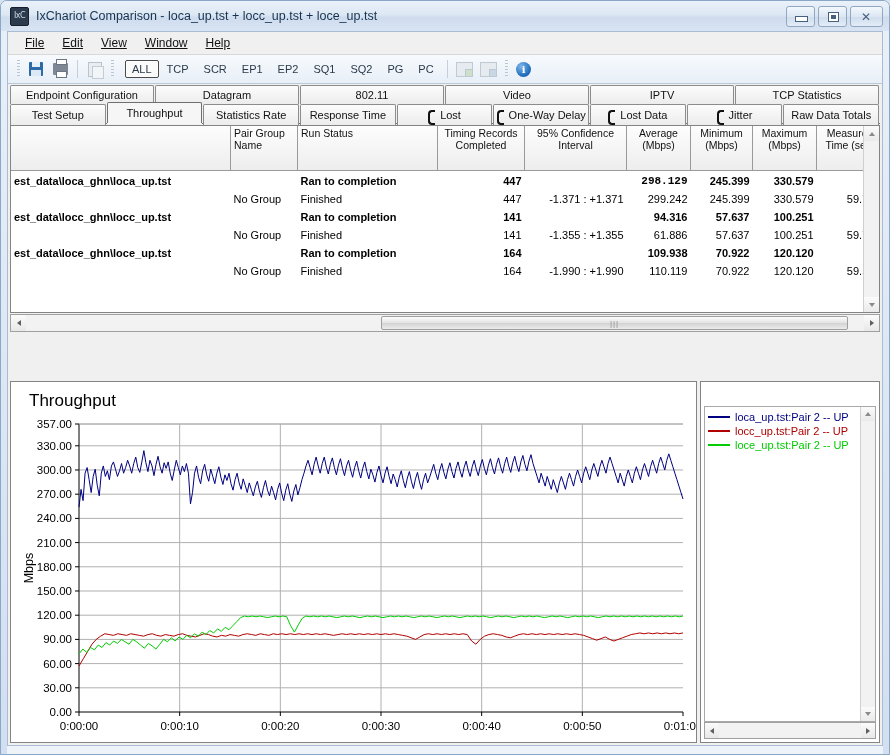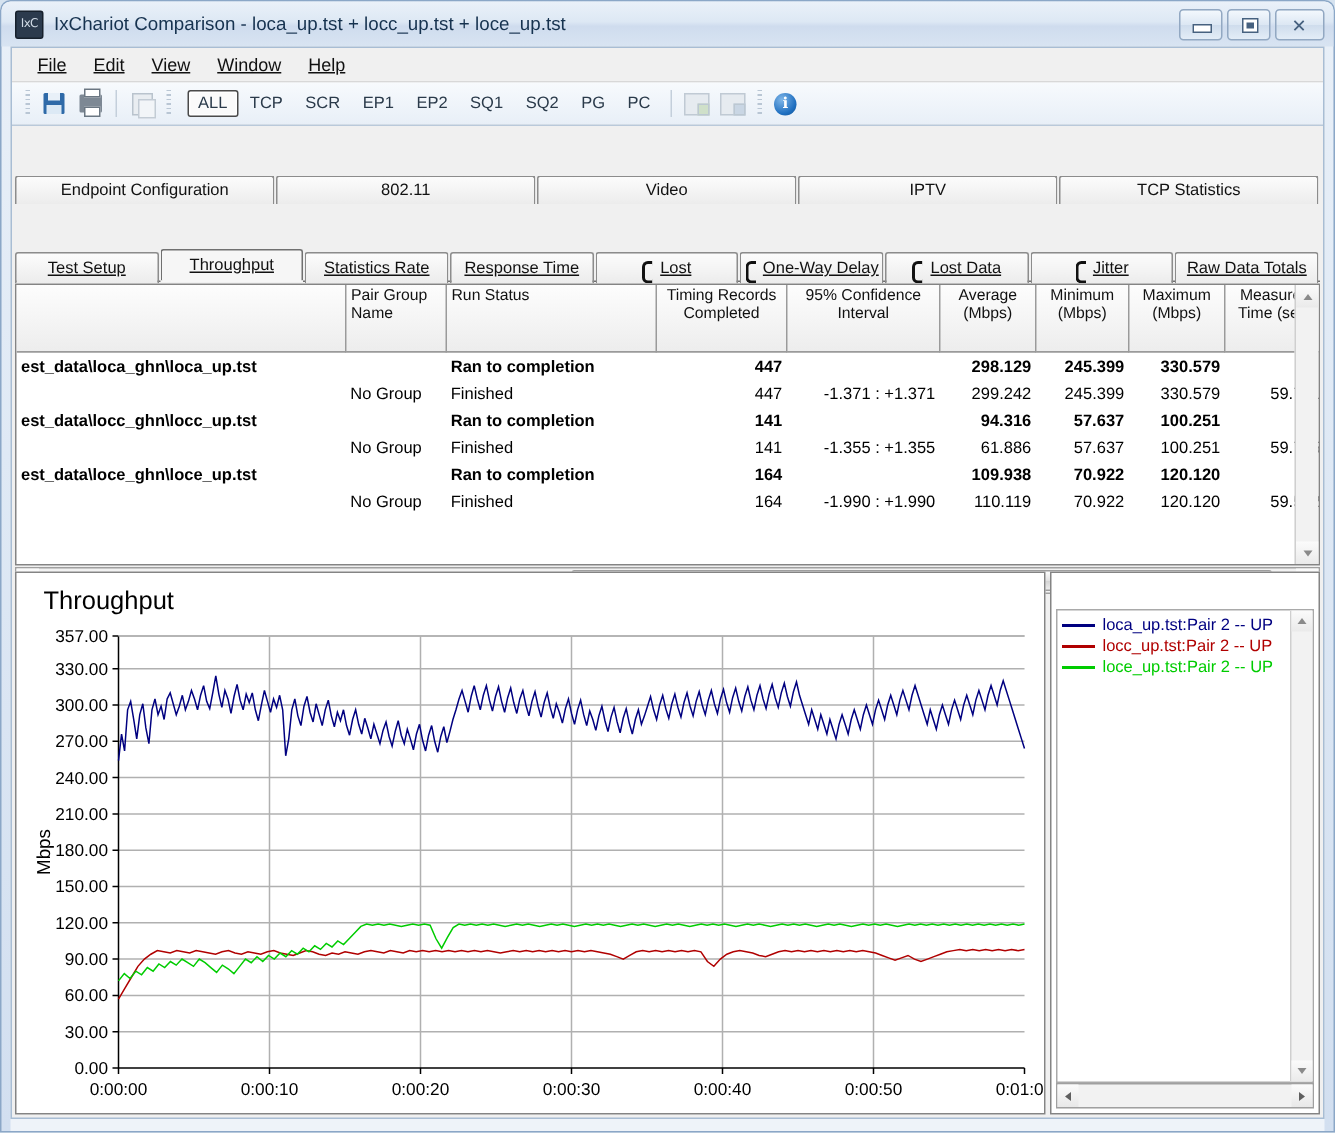--- a/index.html
+++ b/index.html
@@ -89,29 +89,29 @@
   .tb-sep{width:1px;height:18px;background:#c4cfdb;margin:0 4px;}
   .ic-dis1,.ic-dis2{width:15px;height:13px;border:1px solid #c0cad4;background:#e6ebf0;position:relative;}
   .ic-dis1:after{content:'';position:absolute;right:-1px;bottom:-1px;width:6px;height:6px;background:#cfe0c9;border:1px solid #bcc8d2;}
   .ic-dis2:after{content:'';position:absolute;right:-1px;bottom:-1px;width:6px;height:6px;background:#c9d6e4;border:1px solid #bcc8d2;}
   .ic-info{width:15px;height:15px;border-radius:50%;
     background:radial-gradient(circle at 35% 30%,#7fb6e8,#1f6fc0 65%,#14538f);
     color:#fff;font-size:10px;font-weight:bold;line-height:15px;text-align:center;
     font-family:"DejaVu Serif", serif;}
   
   .tabstrip{background:#f0f0f0;padding:1px 2px 0 2px;}
-  .tabrow{display:flex;height:19px;margin-top:32px;}
+  .tabrow{display:flex;height:19px;}
   .tab{
     flex:1;border:1px solid #8c8c8c;border-bottom:none;
     background:linear-gradient(180deg,#fcfcfc,#ececec);
     font-size:11px;color:#111;display:flex;align-items:center;justify-content:center;
     margin-right:1px;border-radius:2px 2px 0 0;cursor:default;white-space:nowrap;
     position:relative;
   }
-  .tabrow.row2 .tab{height:20px;text-decoration:underline;}
+  .tabrow.row2 .tab{height:20px;}
   .tab.active{
     background:#f6f6f6;border-color:#707070;font-weight:normal;
     margin-top:-2px;height:22px;z-index:3;
     box-shadow:0 1px 0 #f6f6f6;
   }
   .phone-ic{
     display:inline-block;width:8px;height:11px;margin-right:4px;position:relative;flex:none;
   }
   .phone-ic:before{
     content:'';position:absolute;left:0;top:0;width:5px;height:11px;
@@ -260,20 +260,21 @@
         </div>
       <div class="grip"></div>
       <div class="tb-btn">
           <span class="ic-info">i</span>
         </div>
     </div>
 
     <div class="tabstrip">
       <div class="tabrow">
         <div class="tab">Endpoint Configuration</div>
+        <div class="tab">Datagram</div>
         <div class="tab">802.11</div>
         <div class="tab">Video</div>
         <div class="tab">IPTV</div>
         <div class="tab">TCP Statistics</div>
       </div>
       <div class="tabrow2wrap">
         <div class="tabrow row2">
           <div class="tab">Test Setup</div>
           <div class="tab active">Throughput</div>
           <div class="tab">Statistics Rate</div>
@@ -315,21 +316,21 @@
 
           </tr>
         </thead>
         <tbody id="grid-body">
             <tr style="height: 20px;">
               <td class="l bold" style="width: 213px;">est_data\loca_ghn\loca_up.tst</td>
               <td class="l bold" style="width: 60px;"></td>
               <td class="l bold" style="width: 133px;">Ran to completion</td>
               <td class="r bold" style="width: 80px;">447</td>
               <td class="r bold" style="width: 95px;"></td>
-              <td class="r bold" style="width: 57px;">298.129</td>
+              <td class="r bold" style="width: 57px; font-family: Liberation Mono, monospace;">298.129</td>
               <td class="r bold" style="width: 55px;">245.399</td>
               <td class="r bold" style="width: 57px;">330.579</td>
               <td class="r bold" style="width: 60px;"></td>
             </tr>
             <tr>
               <td class="l " style="width: 213px;"></td>
               <td class="l " style="width: 60px;">No Group</td>
               <td class="l " style="width: 133px;">Finished</td>
               <td class="r " style="width: 80px;">447</td>
               <td class="r " style="width: 95px;">-1.371 : +1.371</td>

